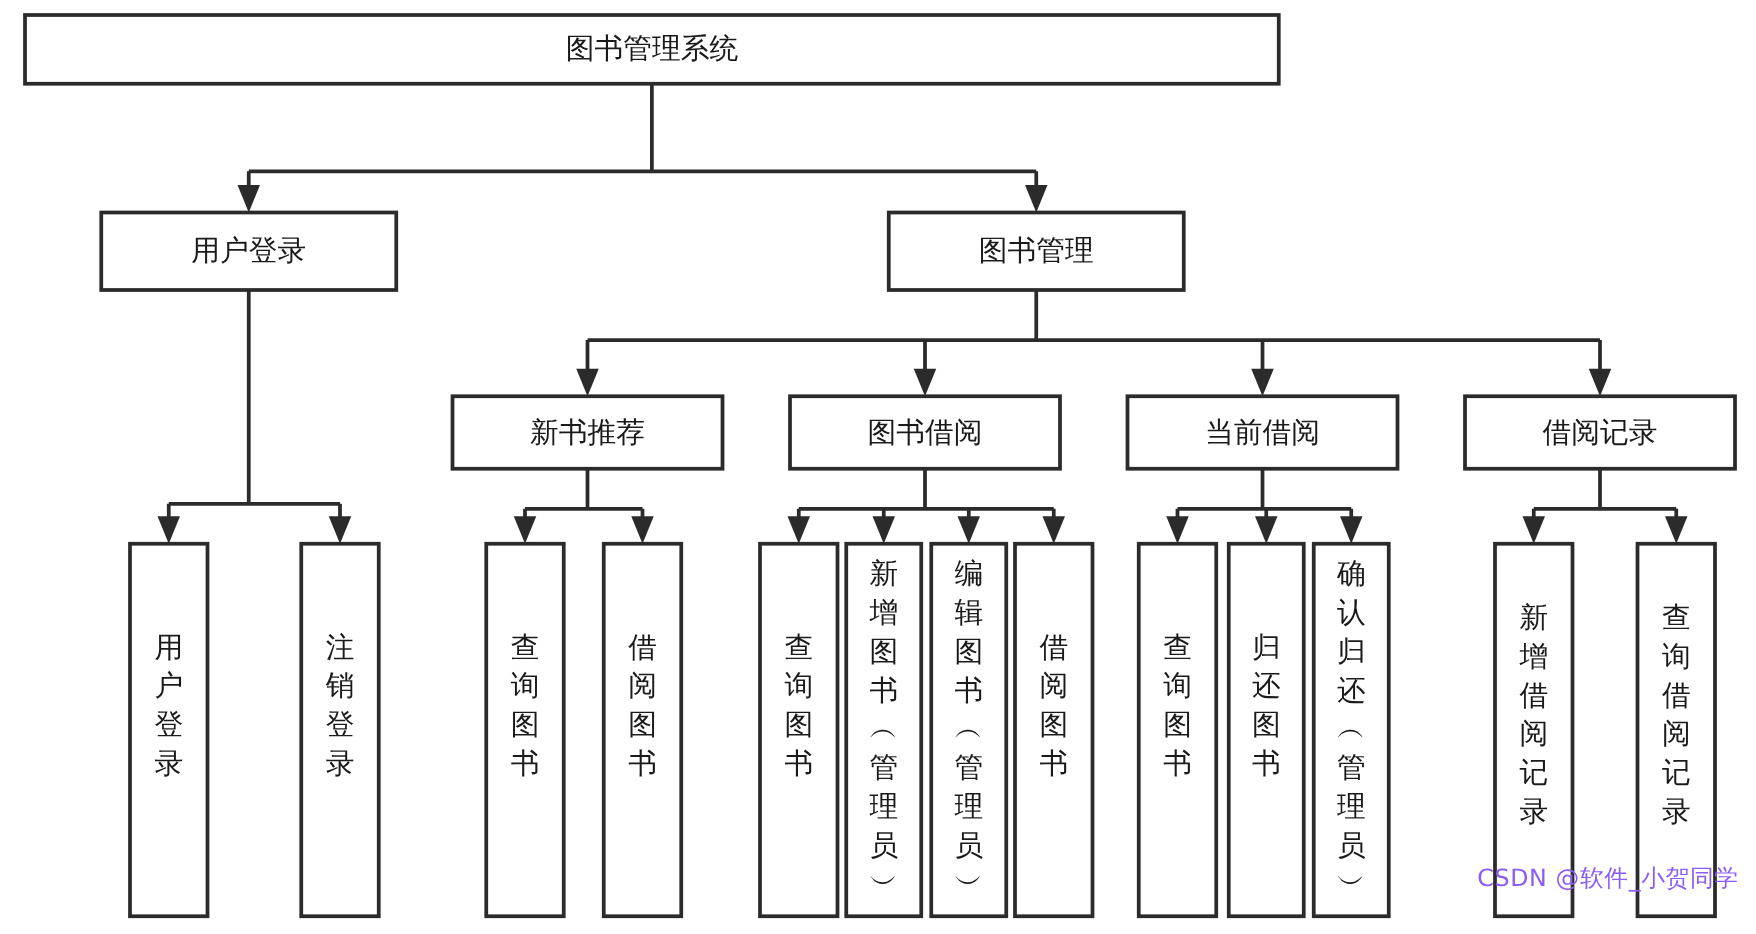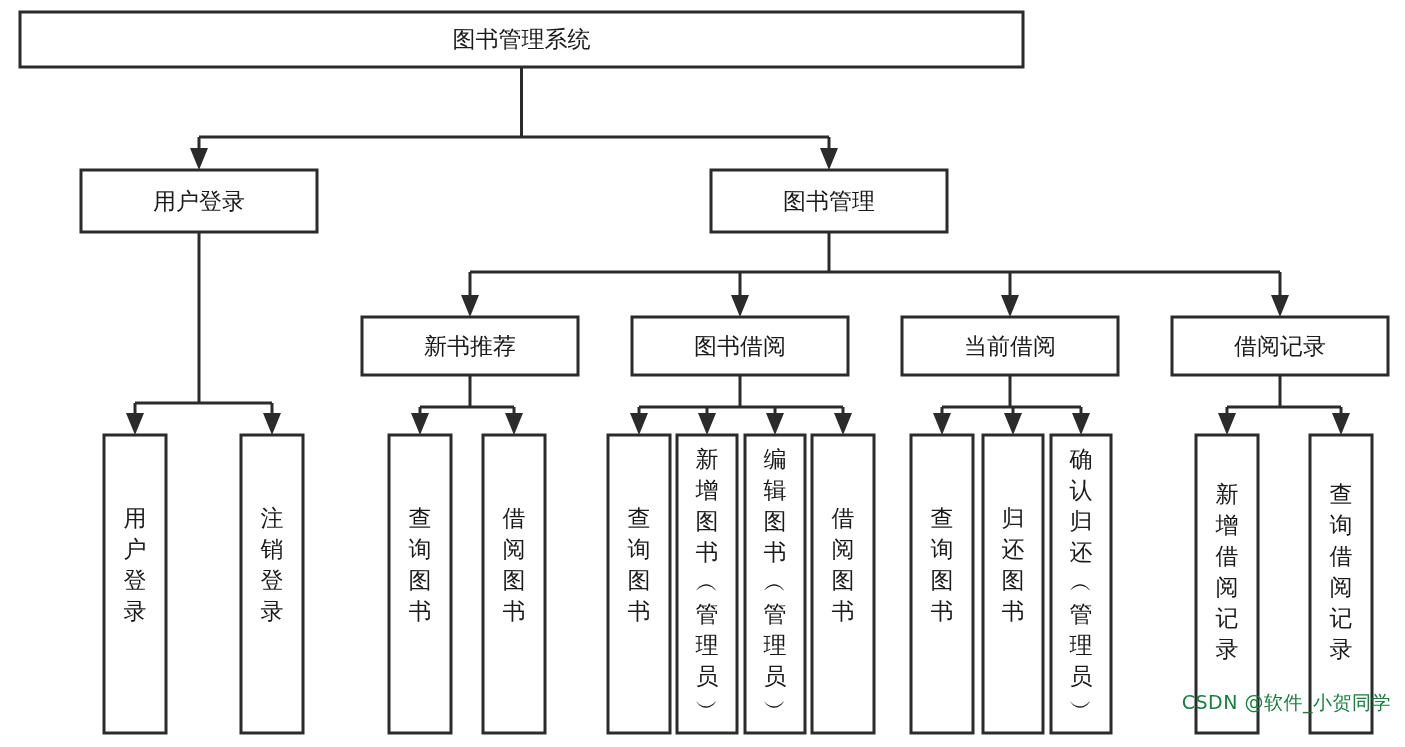--- a/index.html
+++ b/index.html
@@ -57,21 +57,21 @@
     font-size: 23px;
     text-anchor: middle;
     dominant-baseline: middle;
   }
   .watermark {
     position: absolute;
     right: 14px;
     bottom: 6px;
     font-family: "DejaVu Sans", "Liberation Sans", sans-serif;
     font-size: 19px;
-    color: #15803d;
+    color: #8b5cf6;
     white-space: nowrap;
     letter-spacing: 0.5px;
     user-select: none;
   }
 </style>
 </head>
 <body>
 
 <div id="diagram-root">
   <svg id="flow" viewBox="0 0 1405 747">

